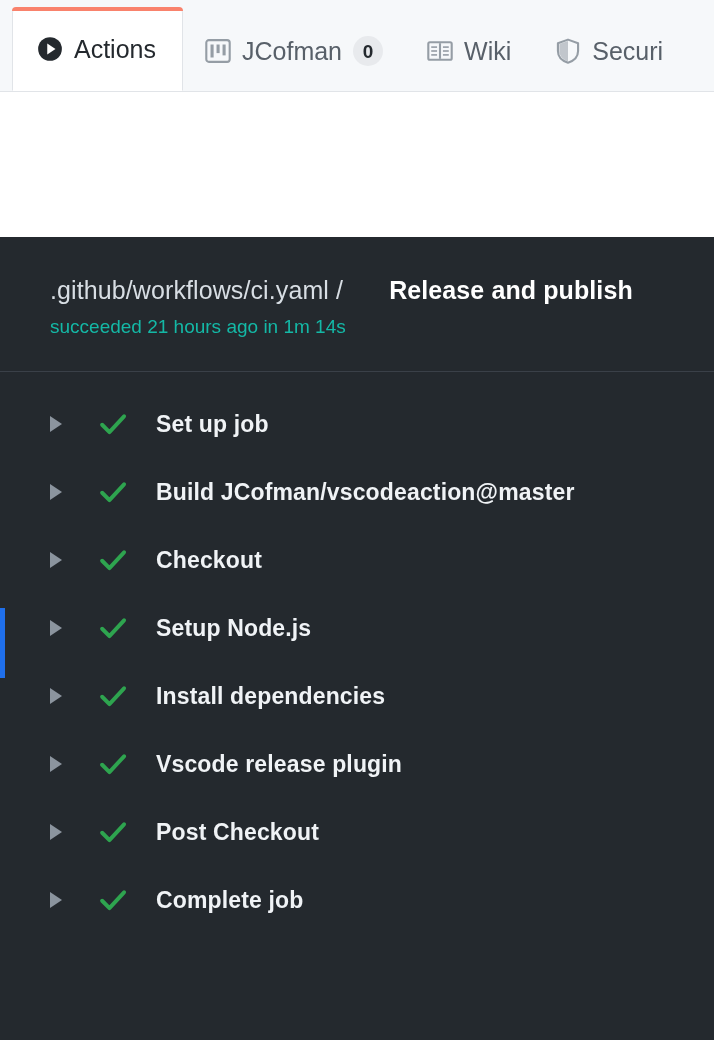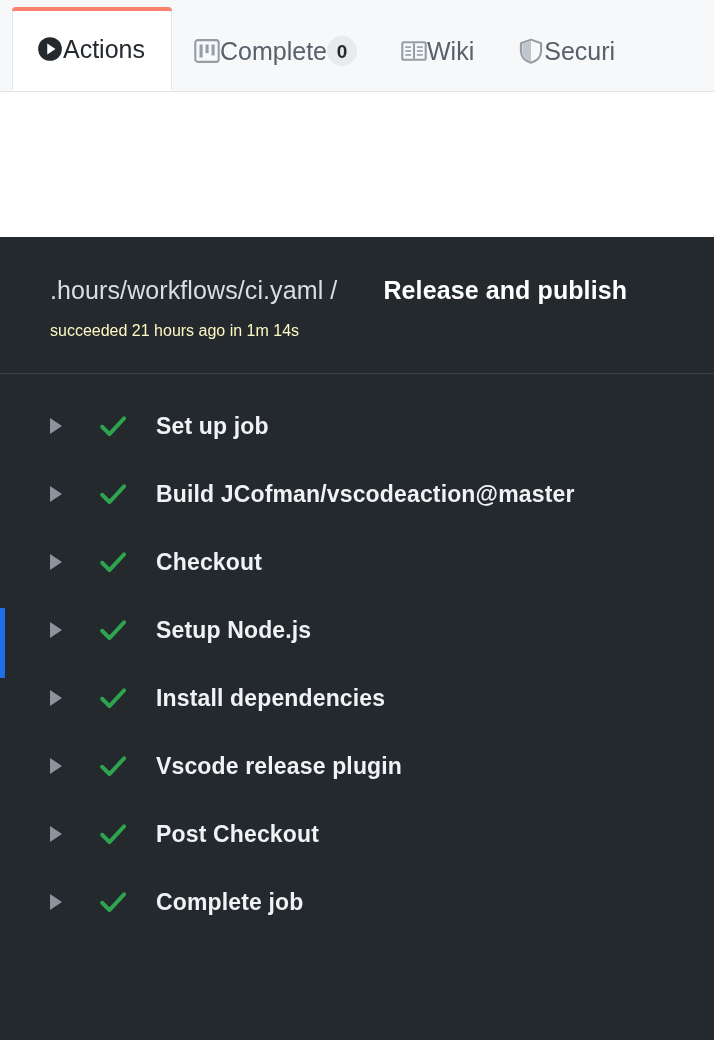--- a/index.html
+++ b/index.html
@@ -13,20 +13,21 @@
   
   .tabbar {
     position:absolute; top:0; left:0;
     width:714px; height:92px;
     background:#f6f8fa;
     display:flex; align-items:flex-end;
     border-bottom:1px solid #e1e4e8;
   }
   .tab {
     display:flex; align-items:center;
+    gap:11px;
     height:80px;
     padding:0 22px;
     font-size:25px;
     color:#586069;
     position:relative;
     white-space:nowrap;
   }
   .tab.active {
     background:#ffffff;
     color:#24292e;
@@ -88,23 +89,23 @@
   .log-title {
     font-size:25px;
     color:#e6edf3;
     line-height:1.25;
     letter-spacing:0.1px;
   }
   .log-title .path { font-weight:400; color:#d8dee4; }
   .log-title .sep  { font-weight:400; color:#d8dee4; }
   .log-title .name { font-weight:bold; color:#ffffff;margin-left:39px; }
   .log-sub {
-    margin-top:15px;
-    font-size:16px;
-    color:#fef9c3;
+    margin-top:9px;
+    font-size:19px;
+    color:#14b8a6;
     line-height:1.25;
   }
   .divider {
     margin-top:32px;
     height:1px;
     background:#3a4048;
     width:100%;
   }
 
   
@@ -151,21 +152,21 @@
 
   <div class="tab">
     <span class="icon-wrap">
       <svg width="26" height="26" viewBox="0 0 16 16">
         <rect x="0.8" y="1.3" width="14.4" height="13.4" rx="1.6" fill="none" stroke="#959da5" stroke-width="1.3"></rect>
         <rect x="3.4" y="4" width="1.9" height="8" fill="#959da5"></rect>
         <rect x="7.1" y="4" width="1.9" height="5.3" fill="#959da5"></rect>
         <rect x="10.8" y="4" width="1.9" height="6.7" fill="#959da5"></rect>
       </svg>
     </span>
-    <span class="tab-label">Complete</span>
+    <span class="tab-label">JCofman</span>
     <span class="badge">0</span>
   </div>
 
   <div class="tab">
     <span class="icon-wrap">
       <svg width="26" height="26" viewBox="0 0 16 16">
         <rect x="0.8" y="2.6" width="14.4" height="10.8" rx="1" fill="none" stroke="#959da5" stroke-width="1.3"></rect>
         <line x1="8" y1="3.2" x2="8" y2="12.8" stroke="#959da5" stroke-width="1.3"></line>
         <line x1="2.6" y1="5.6" x2="6.2" y2="5.6" stroke="#959da5" stroke-width="1"></line>
         <line x1="2.6" y1="8" x2="6.2" y2="8" stroke="#959da5" stroke-width="1"></line>
@@ -191,21 +192,21 @@
 </div>
 
 <div class="white-gap"></div>
 
 <div class="logpanel">
 
   <div class="scroll-thumb"></div>
 
   <div class="log-header">
     <div class="log-title">
-      <span class="path">.hours/workflows/ci.yaml</span>
+      <span class="path">.github/workflows/ci.yaml</span>
       <span class="sep">/</span>
       <span class="name">Release and publish</span>
     </div>
     <div class="log-sub">succeeded 21 hours ago in 1m 14s</div>
   </div>
 
   <div class="divider"></div>
 
   <div class="steps">
 

